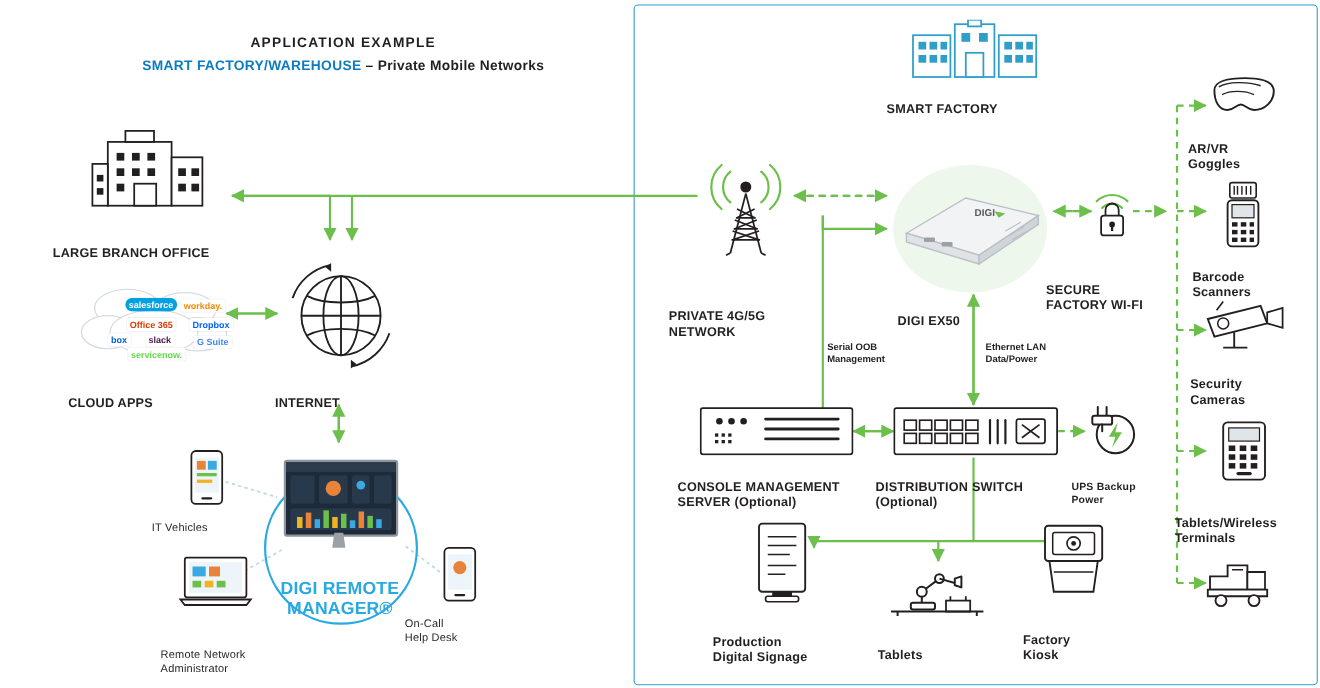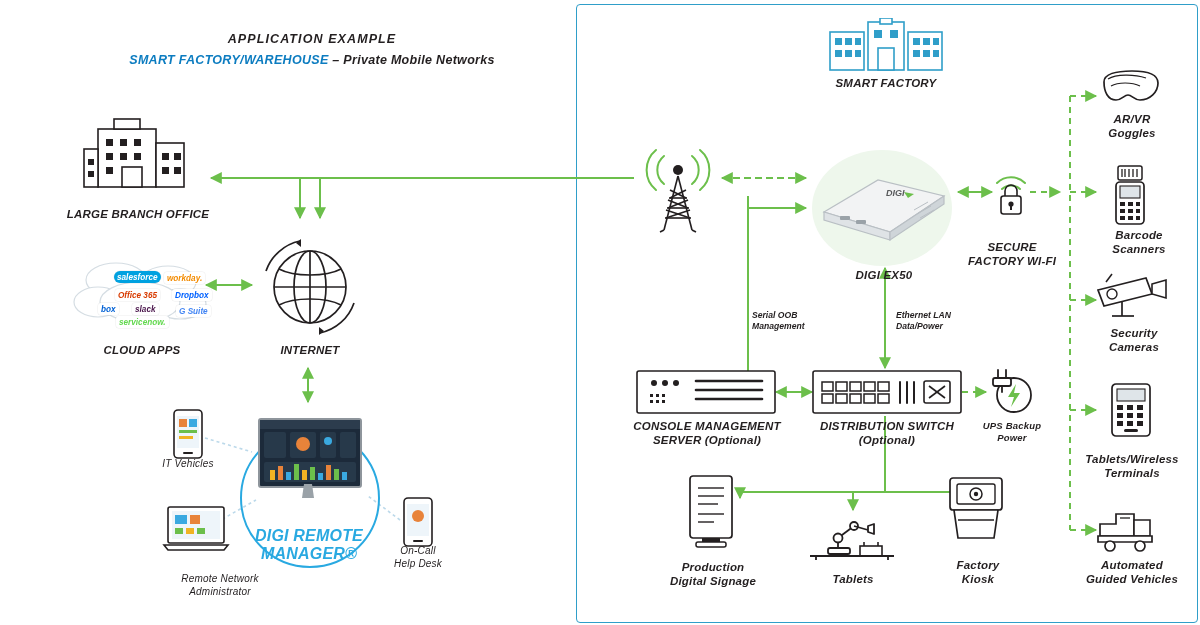--- a/index.html
+++ b/index.html
@@ -4,24 +4,24 @@
 <style>
   html, body { margin:0; padding:0; }
   body {
     width:1200px; height:625px;
     background:#ffffff;
     font-family:"Liberation Sans", sans-serif;
     color:#231f20;
     position:relative;
     overflow:hidden;
   }
-  .canvas { position:absolute; left:0; top:0; width:1031px; height:625px;font-style:italic; }
+  .canvas { position:absolute; left:0; top:0; width:1031px; height:625px; }
   svg.wires { position:absolute; left:0; top:0; width:1200px; height:625px; pointer-events:none; }
 
-  .lbl { position:absolute; text-align:center; font-size:11.5px; font-weight:bold; line-height:1.25; letter-spacing:.2px; }
+  .lbl { position:absolute; text-align:left; font-size:11.5px; font-weight:bold; line-height:1.25; letter-spacing:.2px;margin-top:17px; }
   .lbl.sm { font-size:10px; font-weight:bold; }
   .lbl.tiny { font-size:9.5px; font-weight:bold; }
   .lbl.norm { font-weight:normal; }
 
   .title-main { position:absolute; left:142px; top:32px; width:340px; text-align:center;
                 font-size:12.5px; font-weight:bold; letter-spacing:1.1px; color:#231f20; }
   .title-sub { position:absolute; left:112px; top:53px; width:400px; text-align:center;
                font-size:12.5px; font-weight:bold; letter-spacing:.3px; color:#005b94; }
   .title-sub .blue { color:#0c7cc0; }
   .title-sub .dark { color:#231f20; }
@@ -316,20 +316,24 @@
           <path d="M52,44 L36,52"></path>
         <path d="M34,54 L54,62"></path>
           <path d="M54,54 L34,62"></path>
         <path d="M32,64 L56,72"></path>
           <path d="M56,64 L32,72"></path>
         <path d="M26,86 L30,84"></path>
           <path d="M62,86 L58,84"></path>
       </g>
     </svg>
   </div>
+  <div class="lbl" style="left:608px; top:264px; width:140px;">
+    <span>PRIVATE 4G/5G</span><br>
+    <span>NETWORK</span>
+  </div>
 
   <div class="ex50-glow"></div>
   <div class="node" style="left:818px; top:166px; width:132px; height:76px;">
     <svg width="132" height="76" viewBox="0 0 132 76">
       <path d="M6,46 L60,14 L126,30 L72,66 z" fill="#f2f3f4" stroke="#b9bfc4" stroke-width="1.2"></path>
       <path d="M6,46 L6,54 L72,74 L72,66 z" fill="#dfe3e6" stroke="#b9bfc4" stroke-width="1.2"></path>
       <path d="M72,66 L72,74 L126,38 L126,30 z" fill="#cfd5d9" stroke="#b9bfc4" stroke-width="1.2"></path>
       <g fill="#6cbf4b">
         <path d="M86,26 L96,28 L90,32 z"></path>
       </g>
@@ -588,18 +592,14 @@
   <div class="node" style="left:1094px; top:506px; width:66px; height:48px;">
     <svg width="66" height="48" viewBox="0 0 66 48">
       <path d="M6,30 L6,18 L22,18 L22,8 L40,8 L40,30 z" fill="#fff" stroke="#231f20" stroke-width="1.7"></path>
       <path d="M40,14 L56,14 L56,30 L40,30 z" fill="#fff" stroke="#231f20" stroke-width="1.6"></path>
       <path d="M4,30 L58,30 L58,36 L4,36 z" fill="#fff" stroke="#231f20" stroke-width="1.7"></path>
       <circle cx="16" cy="40" r="5" fill="#fff" stroke="#231f20" stroke-width="1.7"></circle>
       <circle cx="46" cy="40" r="5" fill="#fff" stroke="#231f20" stroke-width="1.7"></circle>
       <path d="M26,12 L36,12" stroke="#231f20" stroke-width="1.3"></path>
     </svg>
   </div>
-  <div class="lbl" style="left:1068px; top:558px; width:128px;">
-    <span>Automated</span><br>
-    <span>Guided Vehicles</span>
-  </div>
 
 </div>
 
 </body></html>

